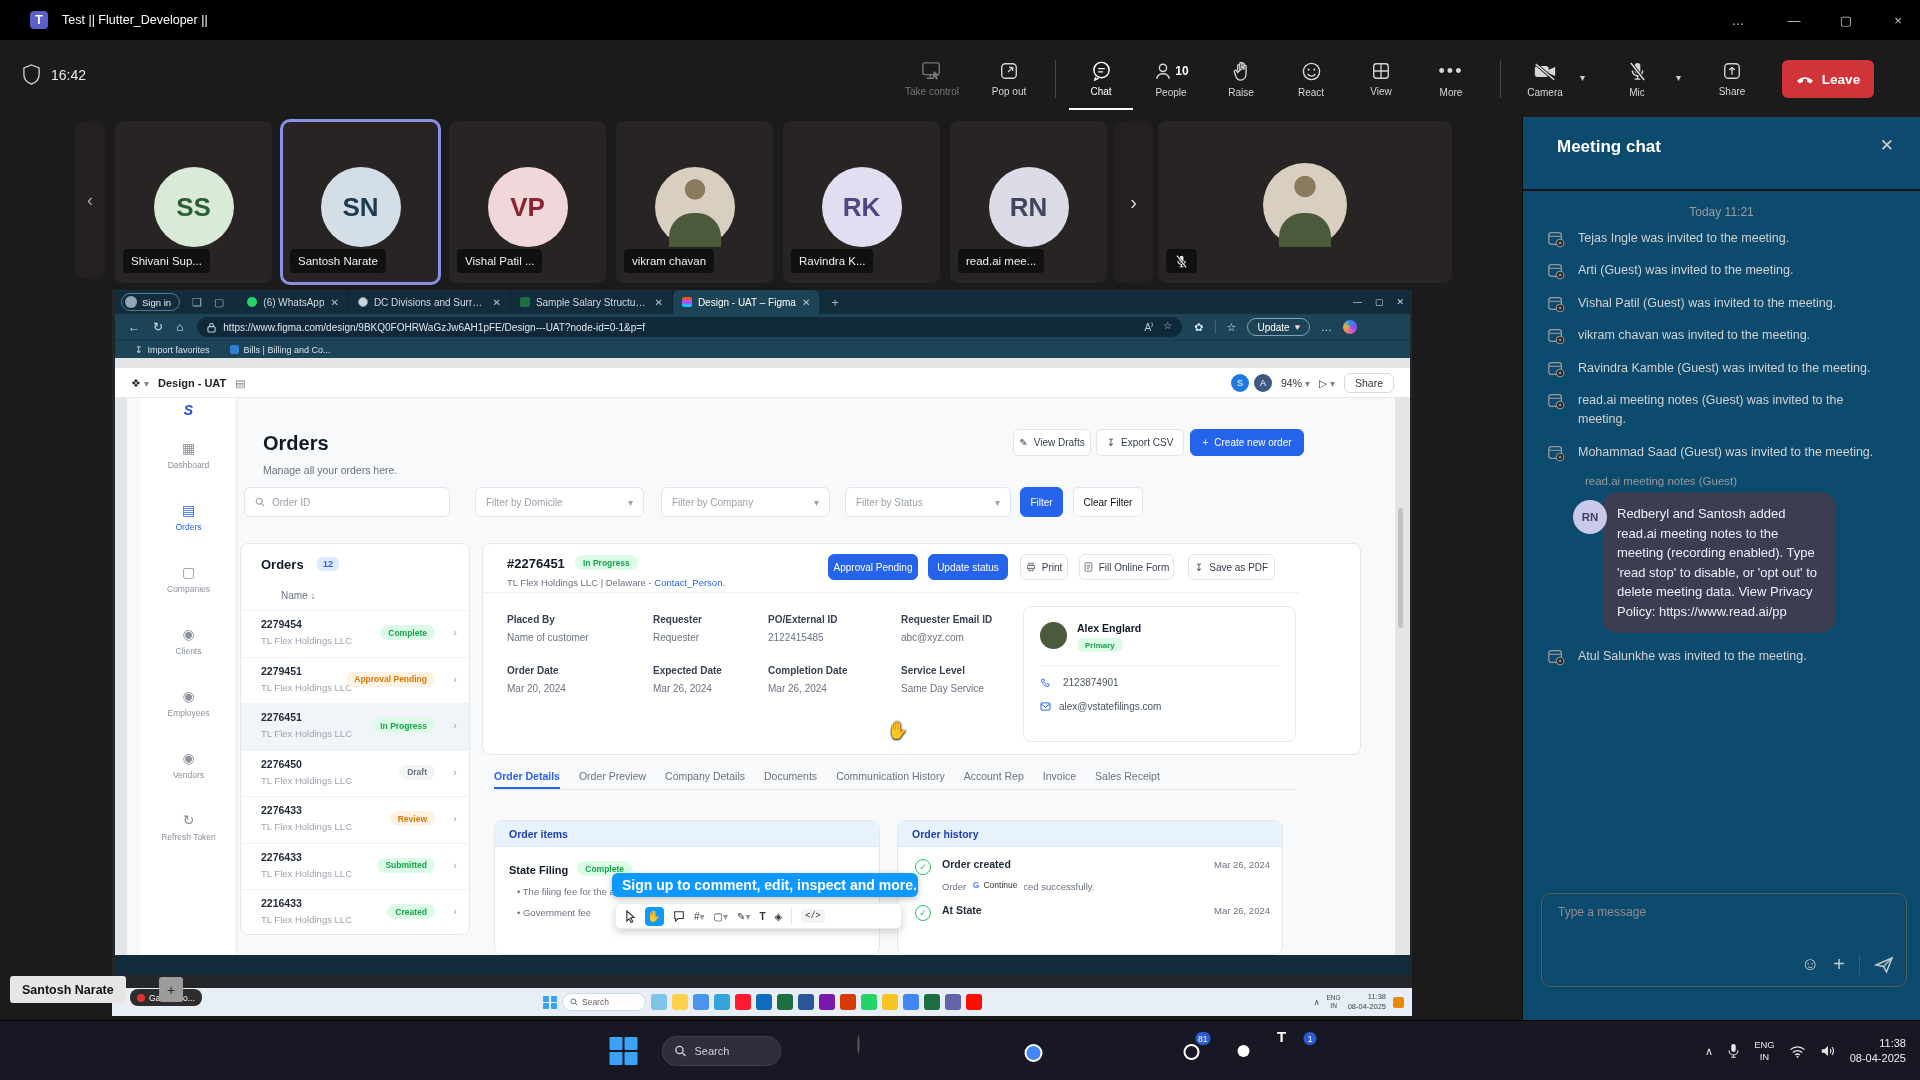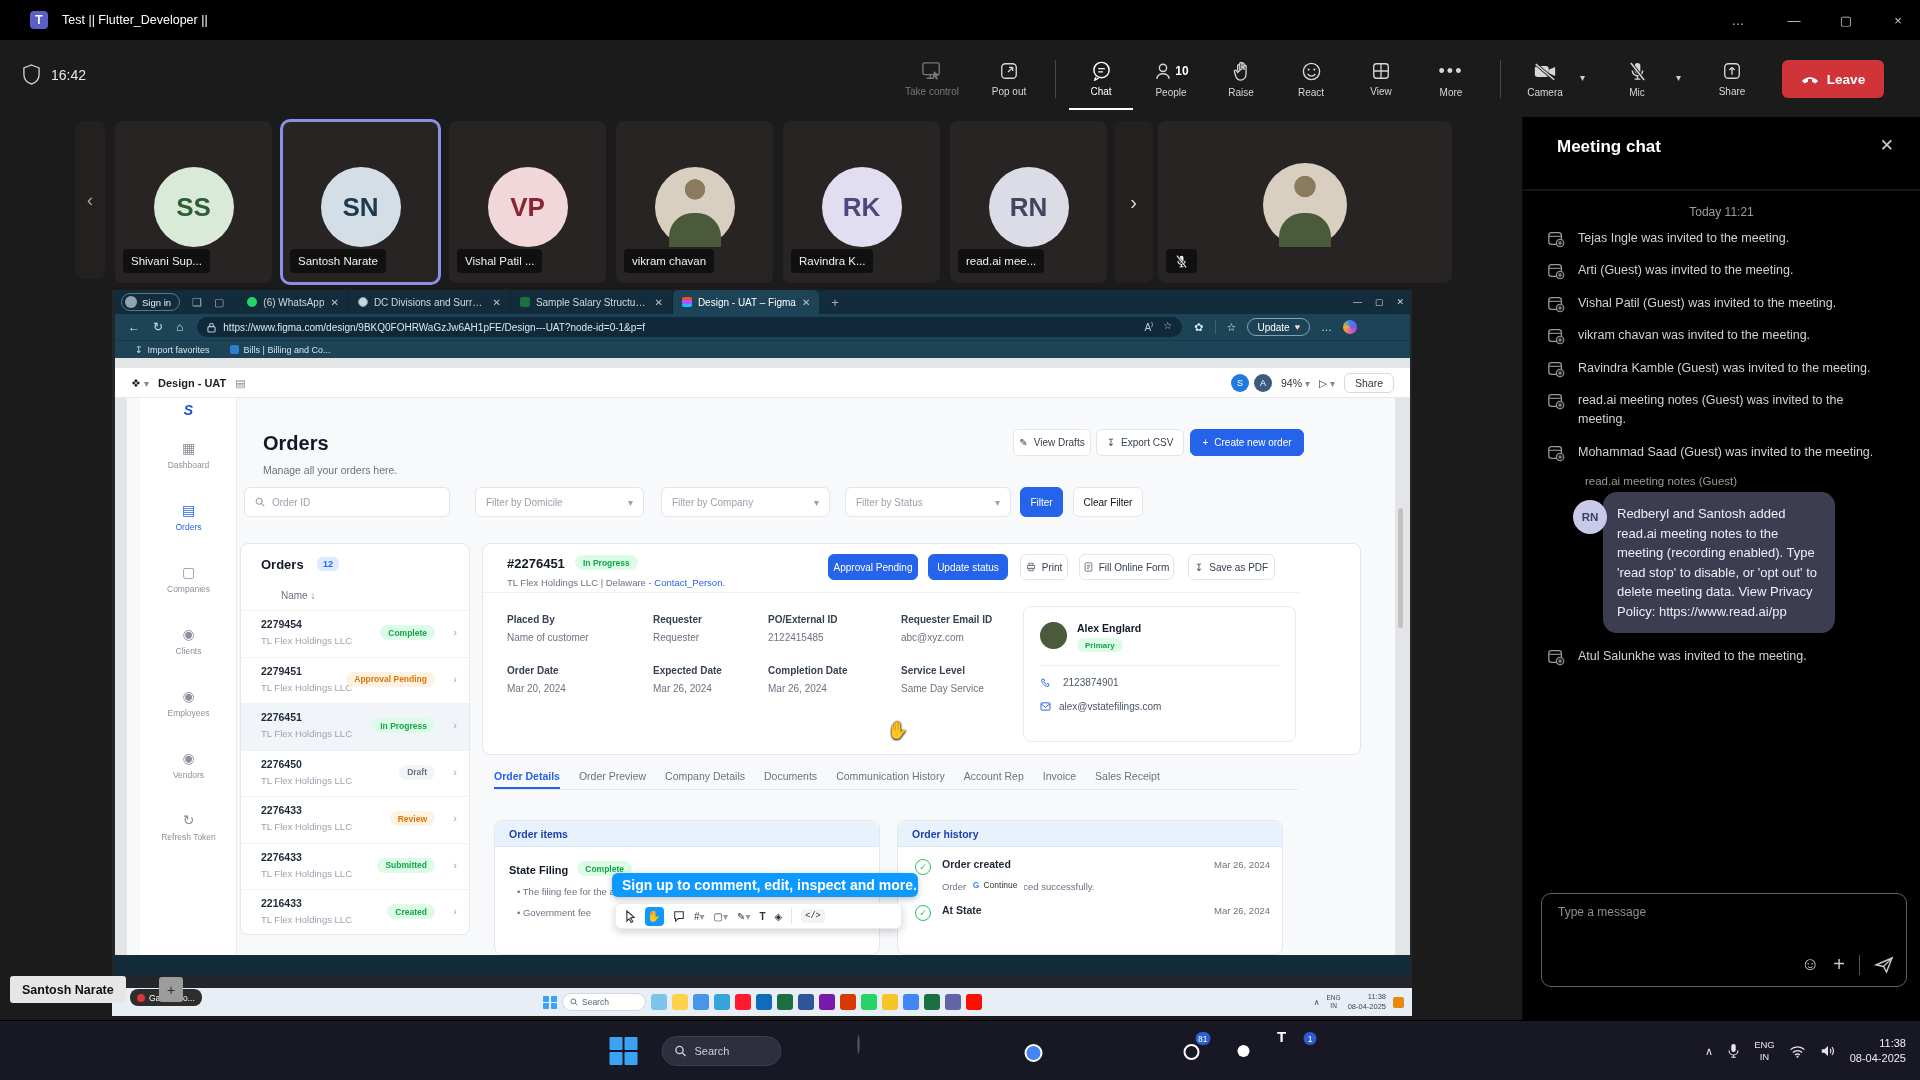--- a/index.html
+++ b/index.html
@@ -13,32 +13,32 @@
   .win-ctl{position:absolute;top:0;width:44px;height:40px;color:#ccc;display:flex;align-items:center;justify-content:center;font-size:13px;}
   
   .toolbar{position:absolute;left:0;top:40px;width:1920px;height:77px;background:#1b1b1b;}
   .timer{position:absolute;left:22px;top:24px;display:flex;align-items:center;gap:10px;color:#e8e8e8;font-size:14px;}
   .tbtn{position:absolute;top:8px;width:64px;height:62px;display:flex;flex-direction:column;align-items:center;justify-content:center;gap:5px;color:#d6d6d6;font-size:10px;}
   .tbtn svg{display:block;}
   .tbtn.disabled{color:#777;}
   .tbtn.active{border-bottom:2.5px solid #fff;color:#fff;}
   .tb-divider{position:absolute;top:20px;width:1px;height:38px;background:#484848;}
   .chev{color:#cfcfcf;font-size:10px;}
-  .leave-btn{position:absolute;left:1782px;top:20px;width:102px;height:38px;background:#d13438;border-radius:6px;display:flex;align-items:center;justify-content:center;gap:8px;color:#fff;font-size:13.5px;font-weight:bold;}
+  .leave-btn{position:absolute;left:1782px;top:20px;width:92px;height:38px;background:#d13438;border-radius:6px;display:flex;align-items:center;justify-content:center;gap:8px;color:#fff;font-size:13.5px;font-weight:bold;}
   .badge10{font-size:12px;font-weight:bold;color:#fff;margin-left:2px;}
   
   .tile{position:absolute;top:121px;height:162px;border-radius:8px;background:#282424;overflow:hidden;}
   .tile.active{outline:3px solid #8a8fe8;outline-offset:-1px;}
   .tile .avatar{position:absolute;left:50%;top:46px;transform:translateX(-50%);width:80px;height:80px;border-radius:50%;display:flex;align-items:center;justify-content:center;font-size:26px;font-weight:bold;}
   .avatar.photo{background:radial-gradient(circle at 50% 28%,#8a7a5e 14%,#d9cfc0 15% 100%);}
   .avatar.photo::after{content:"";position:absolute;bottom:0;left:50%;transform:translateX(-50%);width:52px;height:34px;border-radius:24px 24px 0 0;background:#4a5a3a;}
   .name-pill{position:absolute;left:8px;bottom:10px;height:24px;background:rgba(12,12,12,.82);border-radius:4px;display:flex;align-items:center;gap:7px;padding:0 8px;color:#f0f0f0;font-size:11.5px;white-space:nowrap;}
   .nav-strip{position:absolute;top:121px;background:#242020;border-radius:8px;color:#aaa;display:flex;align-items:center;justify-content:center;font-size:18px;}
   
-  .chat-panel{position:absolute;left:1522px;top:117px;width:398px;height:903px;background:#000000;border-left:1px solid #0c0c0c;}
+  .chat-panel{position:absolute;left:1522px;top:117px;width:398px;height:903px;background:#0c4a6e;border-left:1px solid #0c0c0c;}
   .chat-header{position:absolute;left:34px;top:20px;color:#fff;font-size:17px;font-weight:600;}
   .chat-close{position:absolute;right:26px;top:18px;color:#ccc;font-size:17px;}
   .chat-div{position:absolute;left:0;top:72px;width:100%;height:2px;background:#141414;}
   .chat-date{position:absolute;left:0;top:88px;width:100%;text-align:center;color:#9c9c9c;font-size:12px;}
   .chat-scroll{position:absolute;left:24px;top:112px;width:352px;height:580px;overflow:hidden;}
   .sys-row{display:flex;gap:13px;margin-bottom:13px;align-items:flex-start;}
   .sys-row .txt{color:#d2d2d2;font-size:12.5px;line-height:1.55;max-width:300px;}
   .sender-label{color:#9a9a9a;font-size:11.5px;margin:4px 0 5px 38px;}
   .bubble-wrap{position:relative;margin-left:30px;}
   .rn-avatar{position:absolute;left:-4px;top:8px;width:34px;height:34px;border-radius:50%;background:#c9c9ea;color:#3d3d66;font-size:11.5px;font-weight:bold;display:flex;align-items:center;justify-content:center;z-index:2;}

